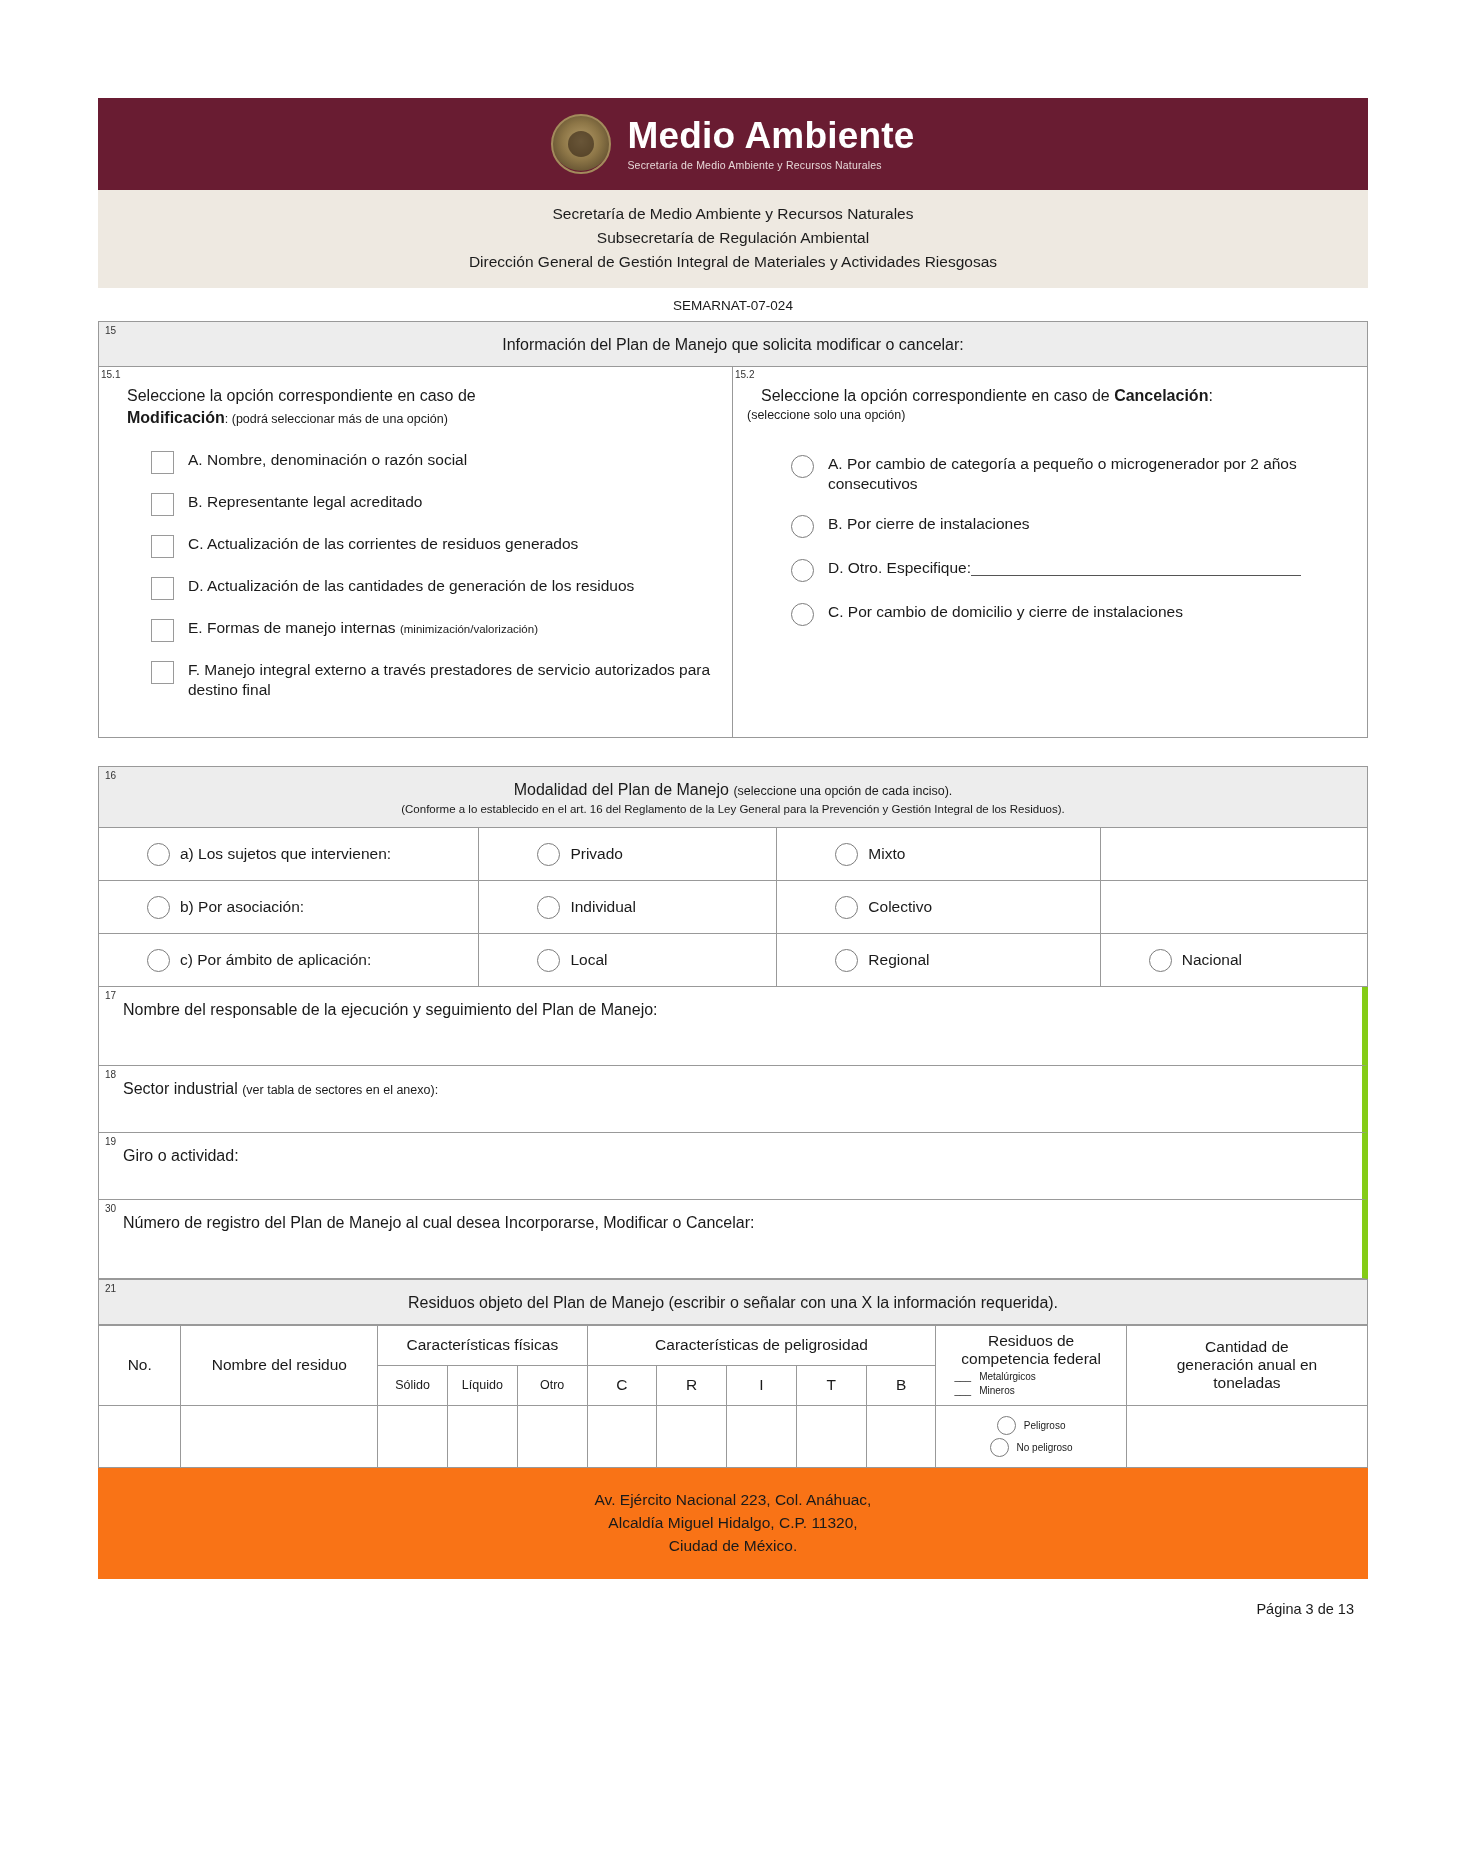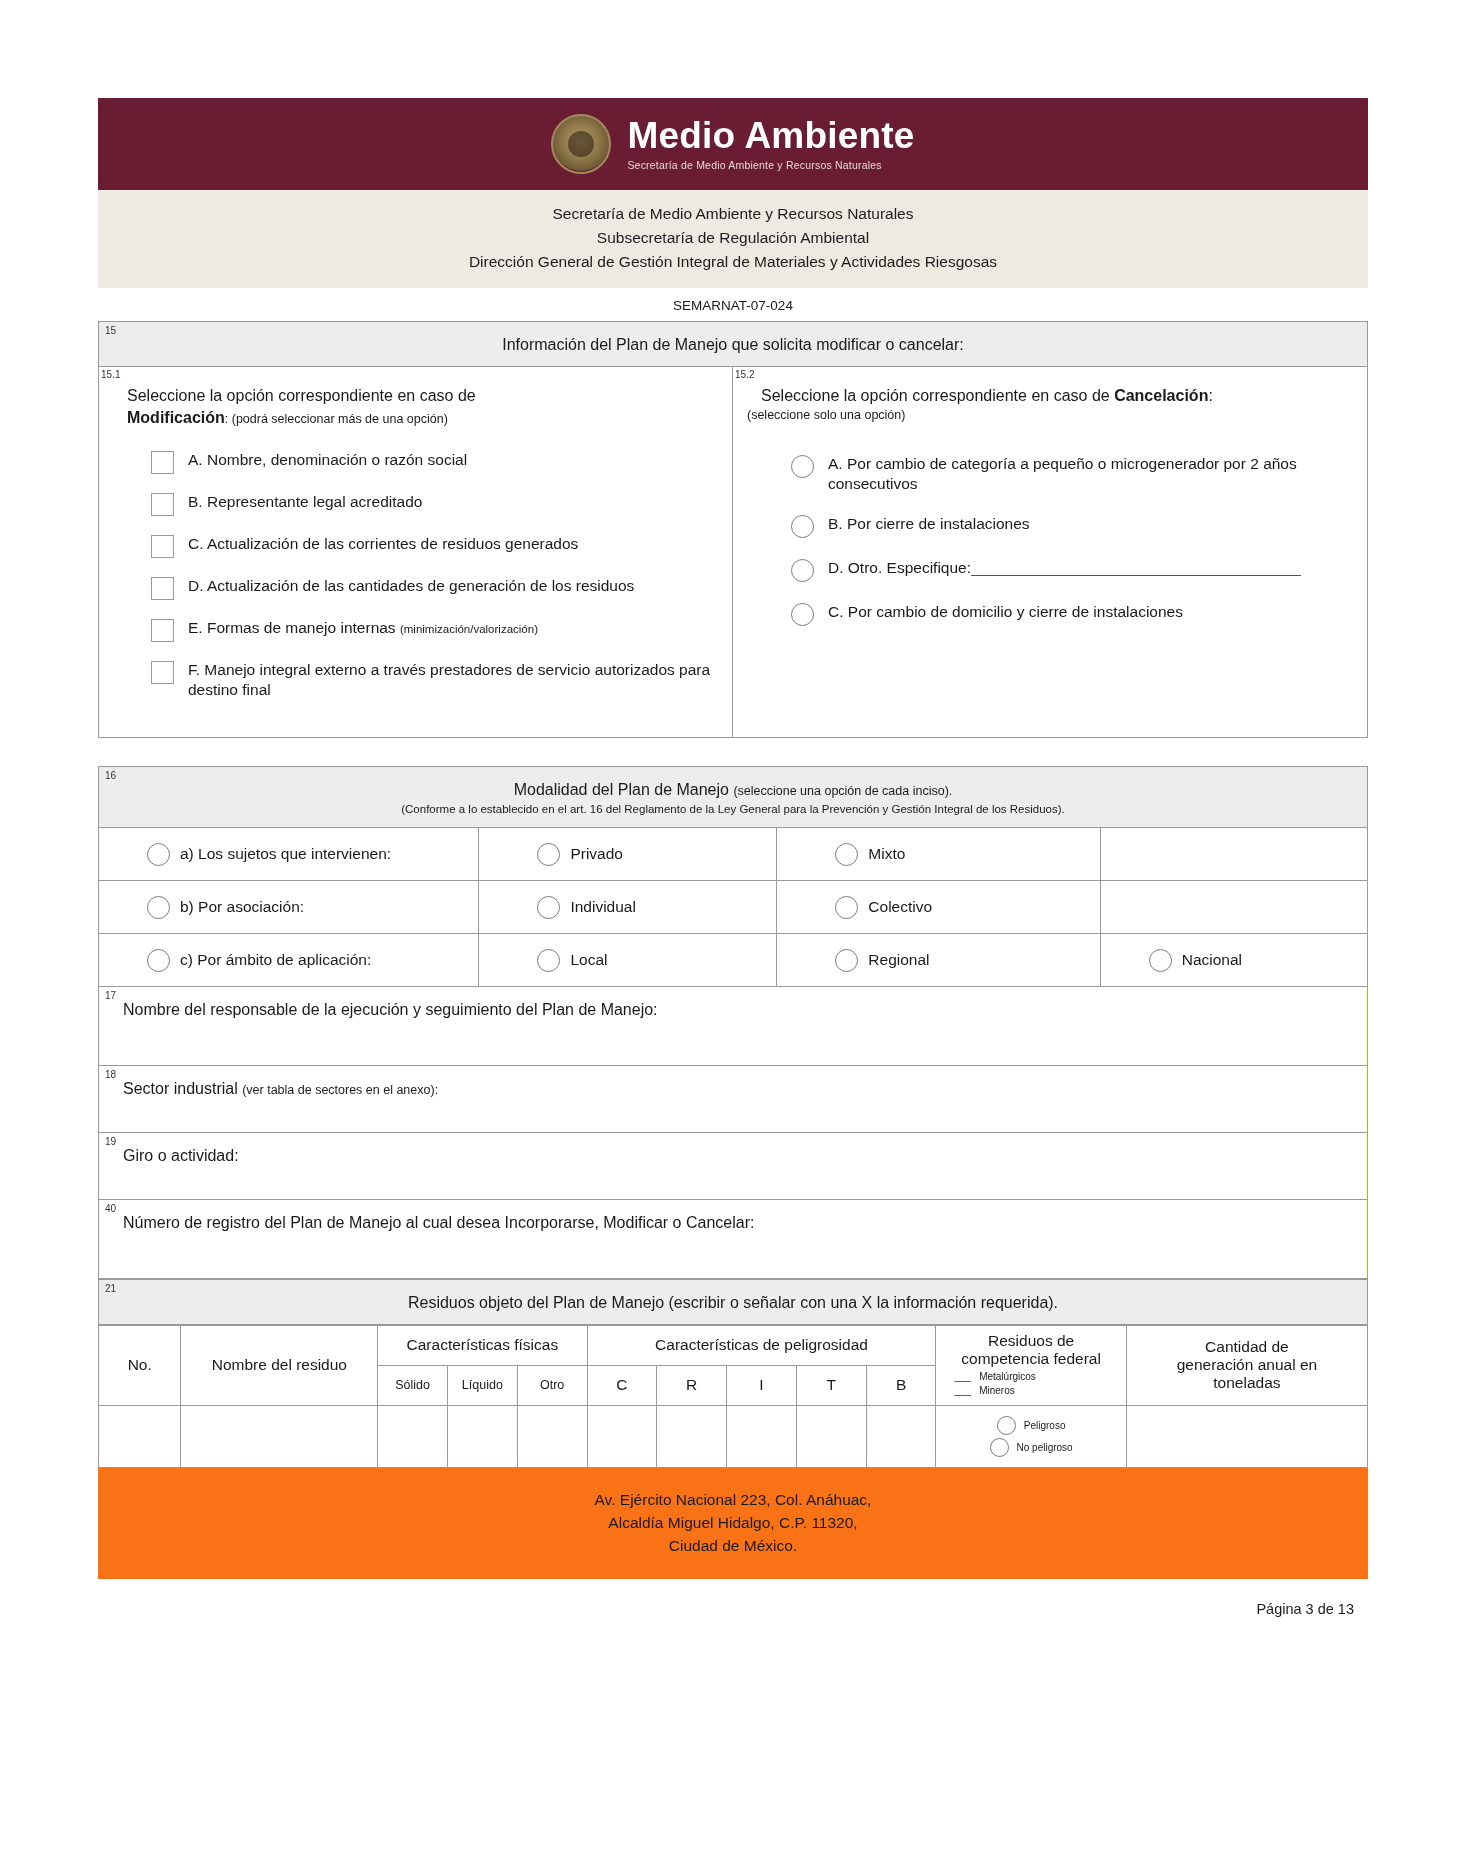--- a/index.html
+++ b/index.html
@@ -197,21 +197,21 @@
   .mod-cell:last-child { border-right: none; }
   .mc-a { width: 30%; padding-left: 48px; }
   .mc-b { width: 23.5%; padding-left: 58px; }
   .mc-c { width: 25.5%; padding-left: 58px; }
   .mc-d { width: 21%; padding-left: 48px; }
 
   
   .field-box {
     position: relative;
     border-left: 1px solid #999;
-    border-right: 1px solid #84cc16;
+    border-right: 6px solid #84cc16;
     border-bottom: 1px solid #999;
     box-sizing: border-box;
     padding: 14px 10px 34px 24px;
     font-size: 16px;
   }
   .field-box.tall { padding-bottom: 46px; }
 
   
   .tbl {
     border-collapse: collapse;
@@ -429,21 +429,21 @@
     <span></span>
   </div>
 
   <div class="field-box">
     <span class="sec-num">19</span>
     <span>Giro o actividad:</span>
     <span></span>
   </div>
 
   <div class="field-box tall">
-    <span class="sec-num">40</span>
+    <span class="sec-num">30</span>
     <span>Número de registro del Plan de Manejo al cual desea Incorporarse, Modificar o Cancelar:</span>
     <span></span>
   </div>
 
   <div class="sec-head">
     <span class="sec-num">21</span>
     <span>Residuos objeto del Plan de Manejo (escribir o señalar con una X la información requerida).</span>
   </div>
 
   <table class="tbl">

